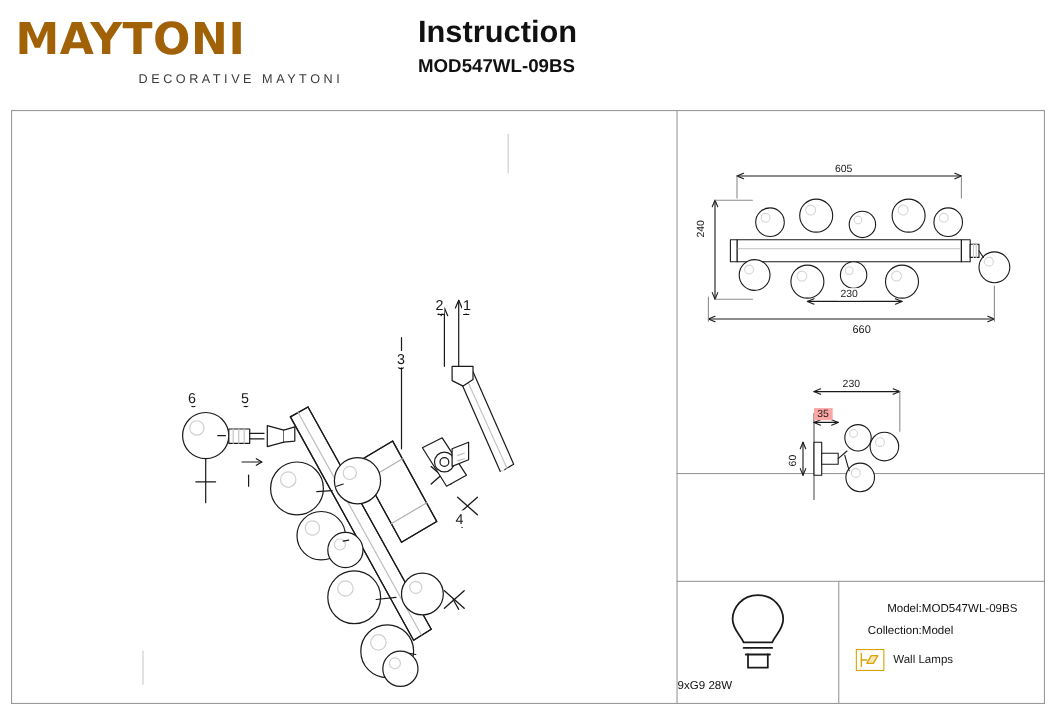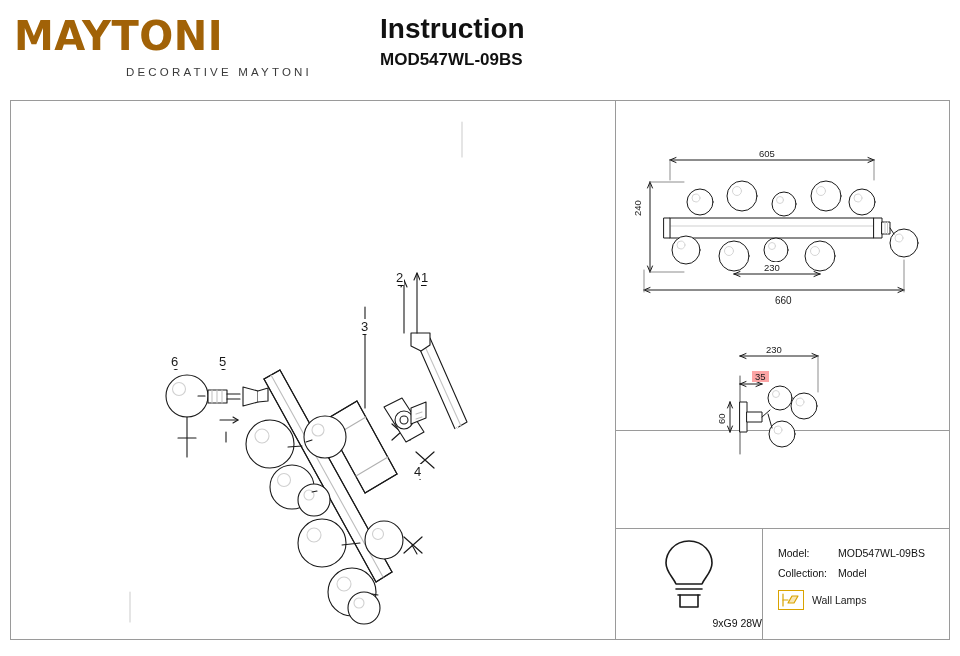--- a/index.html
+++ b/index.html
@@ -124,32 +124,33 @@
     left: 616px;
     top: 529px;
     width: 146px;
     height: 111px;
   }
   .lamp-label {
     position: absolute;
     left: 0;
     top: 88px;
     width: 146px;
-    text-align: right;
+    text-align: left;
     font-size: 10.5px;
     color: #111111;
   }
   .specs {
     position: absolute;
     left: 778px;
     top: 543px;
     width: 170px;
     font-size: 10.5px;
     color: #111111;
     line-height: 20px;
+    text-align: right;
   }
   .spec-row { display: flex; }
   .spec-key { width: 60px; color: #111111; }
   .spec-val { color: #111111; }
   .cat-row {
     position: absolute;
     left: 778px;
     top: 590px;
     display: flex;
     align-items: center;
@@ -408,21 +409,21 @@
 
       <line x1="40" y1="44" x2="62" y2="44"></line>
       <path d="M40 44 L46 41.5 M40 44 L46 46.5"></path>
       <path d="M62 44 L56 41.5 M62 44 L56 46.5"></path>
 
       <line x1="30" y1="62" x2="30" y2="92"></line>
       <path d="M30 62 L27.5 68 M30 62 L32.5 68"></path>
       <path d="M30 92 L27.5 86 M30 92 L32.5 86"></path>
     </svg>
     <div style="position:absolute;left:63px;top:4px;font-size:9.5px;background:#fff;padding:0 3px;">230</div>
-    <div style="position:absolute;left:52px;top:31px;font-size:9.5px;background:#fca5a5;padding:0 3px;">35</div>
+    <div style="position:absolute;left:40px;top:31px;font-size:9.5px;background:#fca5a5;padding:0 3px;">35</div>
     <div style="position:absolute;left:16px;top:86px;font-size:9.5px;background:#fff;padding:0 2px;transform:rotate(-90deg);transform-origin:left top;">60</div>
   </div>
 
   <div class="lamp-cell">
     <svg width="146" height="90" viewBox="0 0 146 90" xmlns="http://www.w3.org/2000/svg" stroke="#1a1a1a" fill="none" stroke-width="1.6" stroke-linecap="round" stroke-linejoin="round">
       <path d="M73 12 C58 12 50 24 50 34 C50 43 57 48 60 55 L86 55 C89 48 96 43 96 34 C96 24 88 12 73 12 Z" fill="#ffffff"></path>
       <line x1="60" y1="60" x2="86" y2="60"></line>
       <line x1="62" y1="66" x2="84" y2="66"></line>
       <path d="M64 66 L64 78 L82 78 L82 66"></path>
     </svg>

